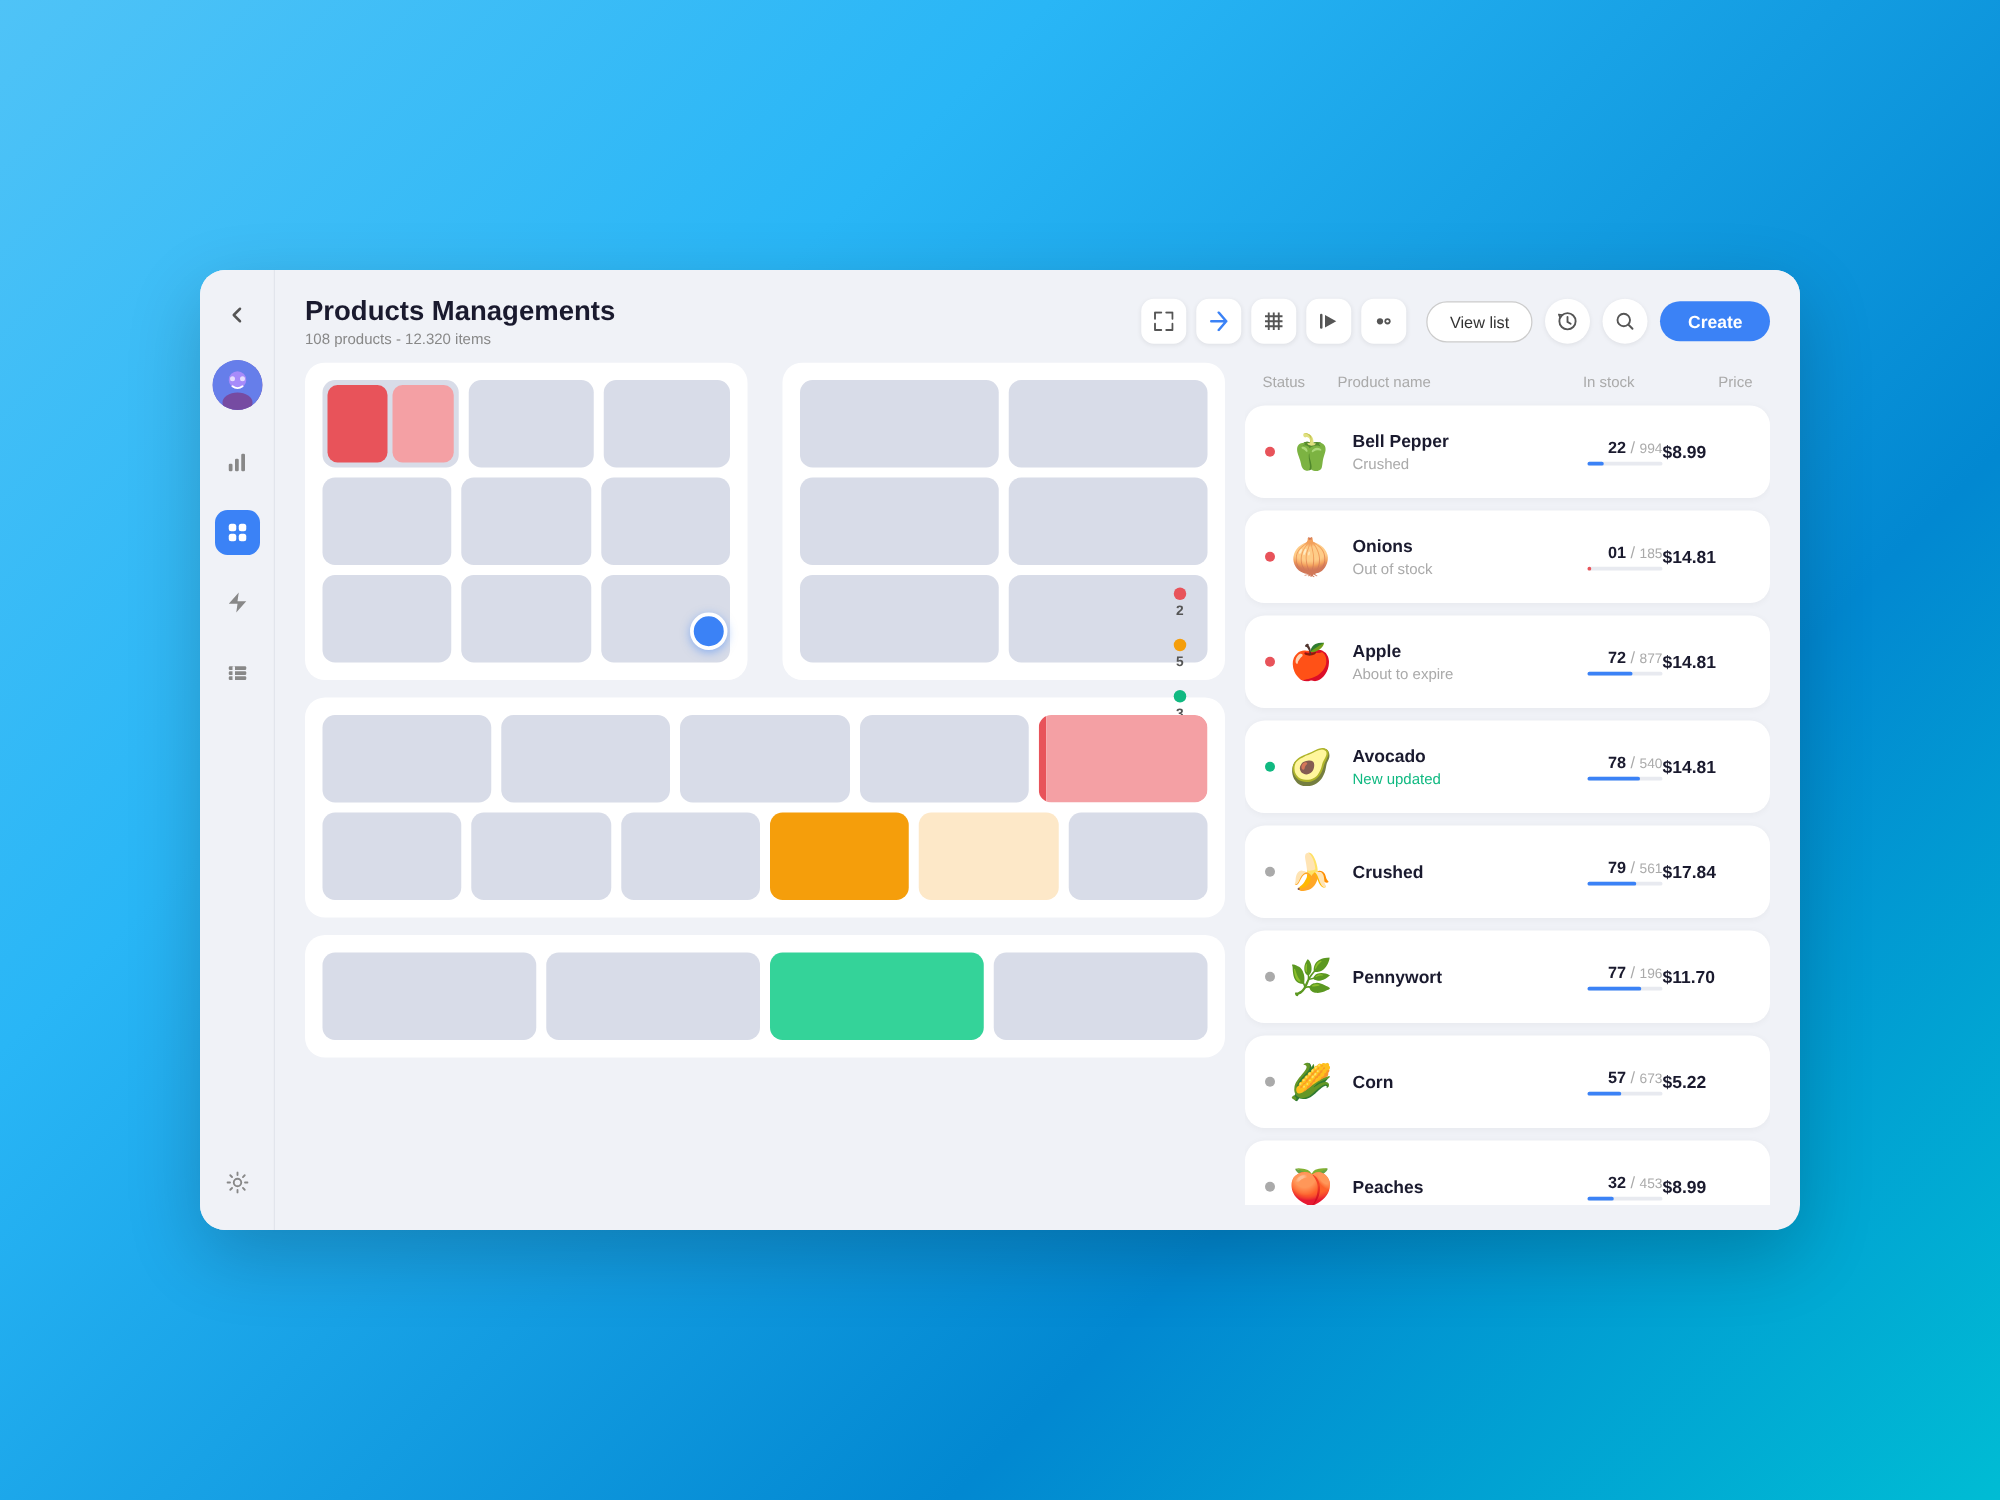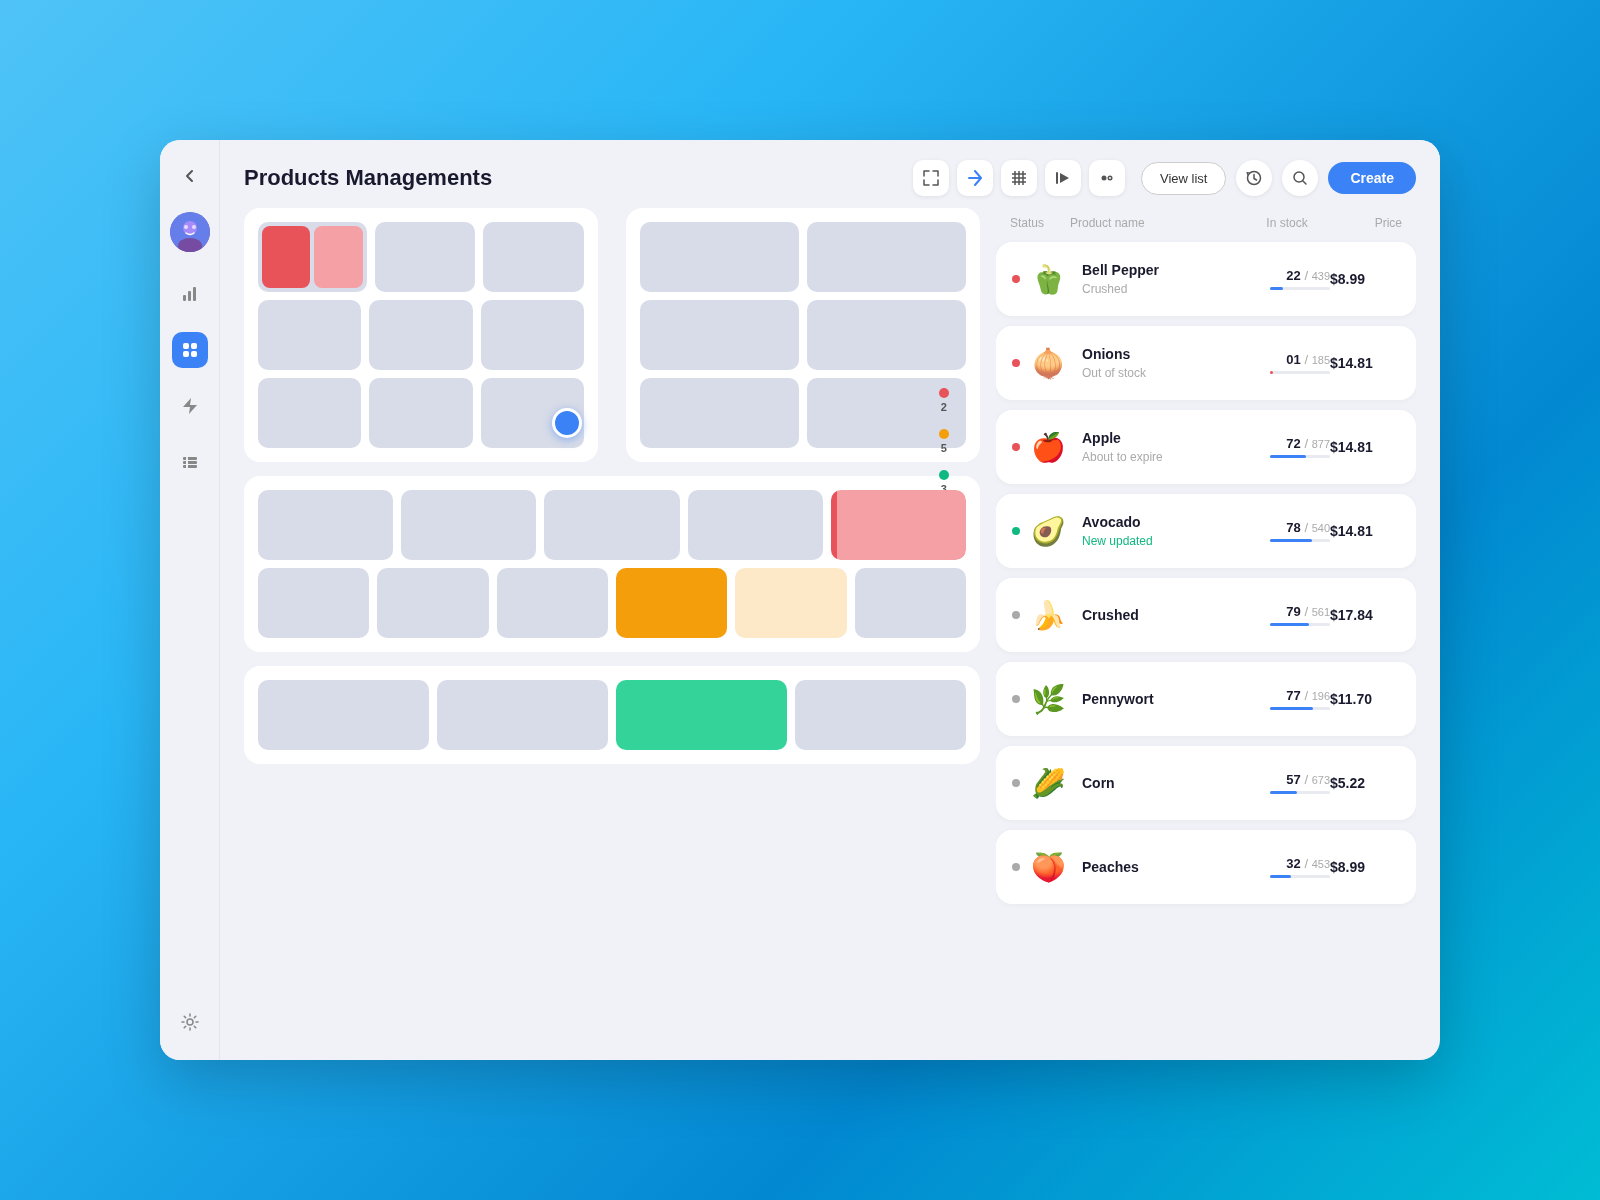--- a/index.html
+++ b/index.html
@@ -6,21 +6,21 @@
     body {
       background: linear-gradient(135deg, #4fc3f7 0%, #29b6f6 30%, #0288d1 70%, #00bcd4 100%);
       min-height: 100vh;
       display: flex;
       align-items: center;
       justify-content: center;
       font-family: -apple-system, BlinkMacSystemFont, 'Segoe UI', sans-serif;
     }
     .app-window {
       width: 1280px;
-      height: 920px;
+      height: 768px;
       background: #f0f2f7;
       border-radius: 20px;
       display: flex;
       overflow: hidden;
       box-shadow: 0 20px 60px rgba(0,0,0,0.2);
     }
     
     .sidebar {
       width: 60px;
       background: #f0f2f7;
@@ -338,20 +338,21 @@
         <path d="M9 1v2M9 15v2M1 9h2M15 9h2M3.22 3.22l1.41 1.41M13.36 13.36l1.41 1.41M3.22 14.78l1.41-1.41M13.36 4.64l1.41-1.41" stroke="#888" stroke-width="1.5" stroke-linecap="round"></path>
       </svg>
     </div>
   </div>
 
   <div class="main-content">
 
     <div class="header">
       <div class="header-title-block">
         <div class="header-title">Products Managements</div>
+        <div class="header-subtitle">108 products - 12.320 items</div>
       </div>
       <div class="header-tools">
         <button class="tool-btn">
           <svg width="16" height="16" viewBox="0 0 16 16" fill="none">
             <path d="M1 1h5M1 1v5M15 1h-5M15 1v5M1 15h5M1 15v-5M15 15h-5M15 15v-5" stroke="#555" stroke-width="1.5" stroke-linecap="round"></path>
           </svg>
         </button>
         <button class="tool-btn">
           <svg width="16" height="16" viewBox="0 0 16 16" fill="none">
             <path d="M8 1L14 8L8 15M14 8H2" stroke="#3b82f6" stroke-width="2" stroke-linecap="round" stroke-linejoin="round"></path>
@@ -515,21 +516,21 @@
       <div class="product-image">🫑</div>
     </div>
     <div class="product-info">
       <div class="product-name">Bell Pepper</div>
       <div class="product-sub ">Crushed</div>
     </div>
     <div class="product-stock">
       <div class="stock-nums">
         <span class="current">22</span>
         <span style="color:#aaa; font-weight:400;"> / </span>
-        <span class="total">439</span>
+        <span class="total">994</span>
       </div>
       <div class="stock-bar">
         <div class="stock-bar-fill" style="width:22%; background:#3b82f6;"></div>
       </div>
     </div>
     <div class="product-price">$8.99</div>
   </div>
             <div class="product-card">
     <div class="product-status">
       <div class="status-dot" style="background:#e8535a;"></div>

